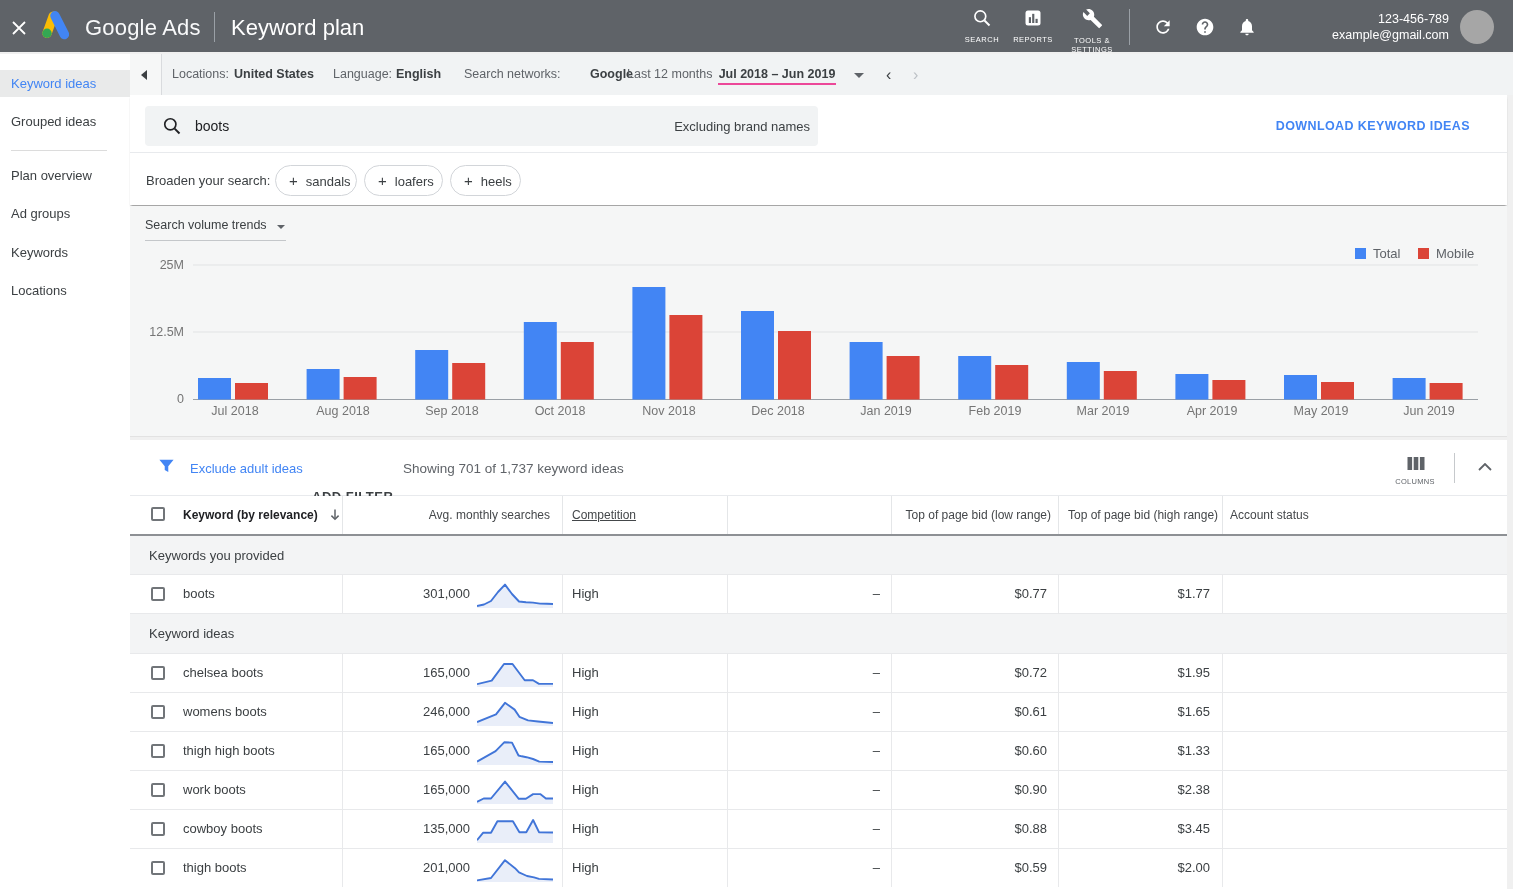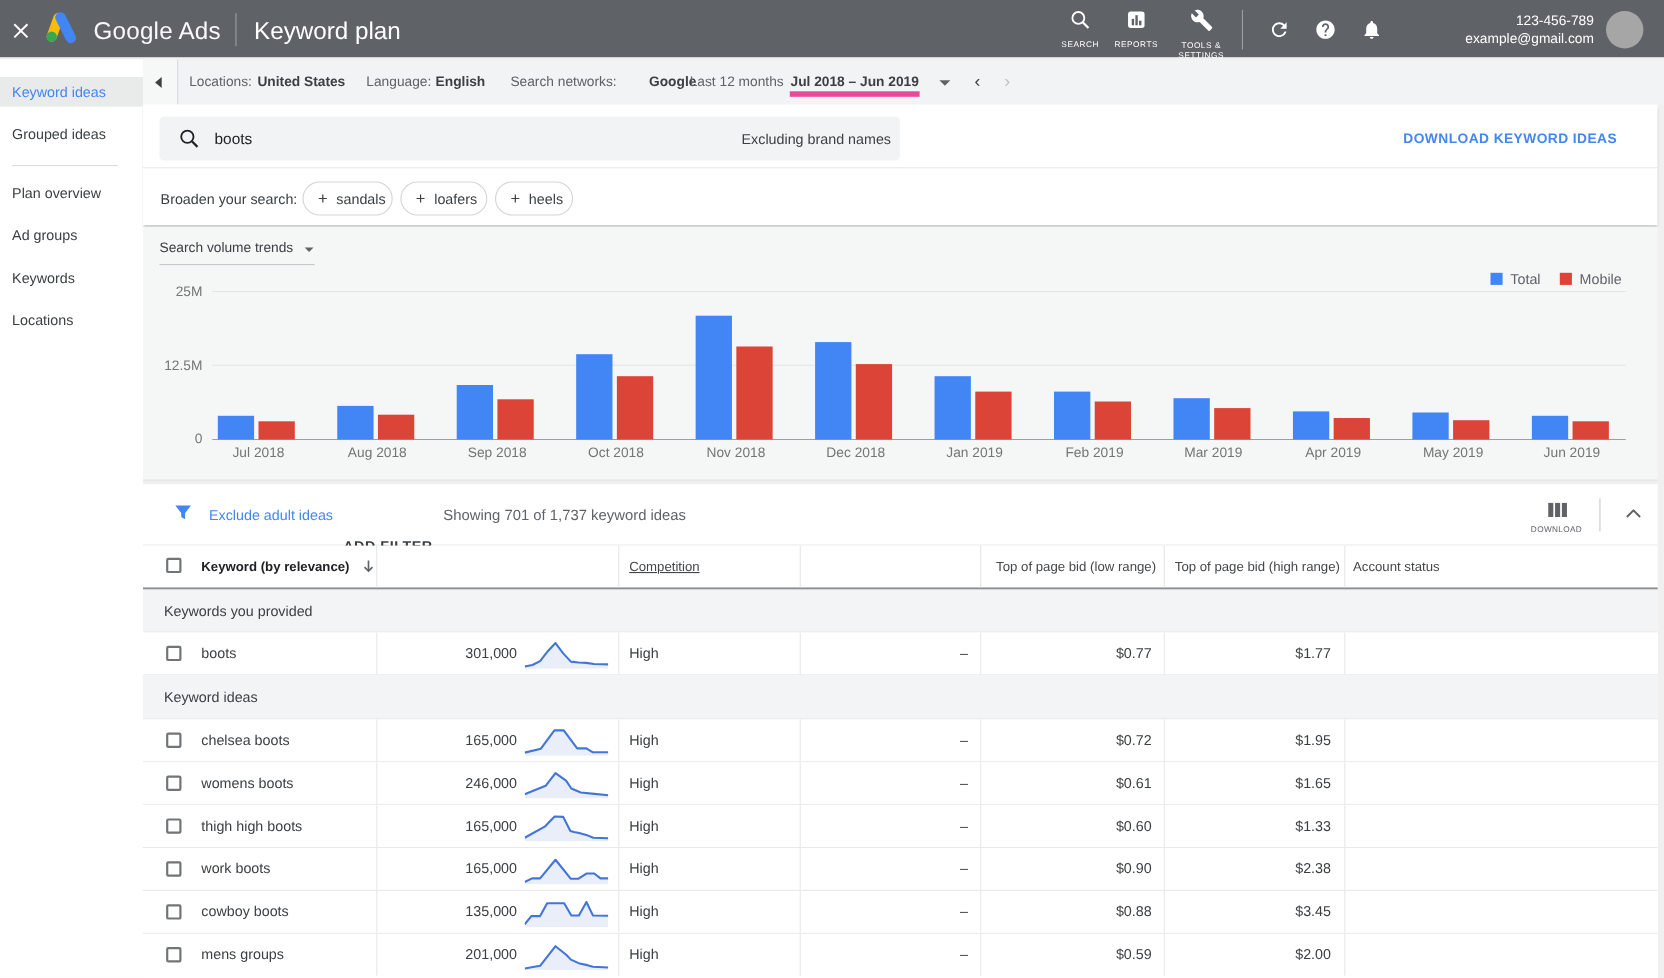--- a/index.html
+++ b/index.html
@@ -25,21 +25,21 @@
 .sbitem { position:absolute; left:0; width:130px; height:30px; line-height:30px; padding-left:11px; font-size:13px; color:#3c4043; }
 #sbsel { position:absolute; left:0; top:16px; width:130px; height:27px; line-height:27px; padding-left:11px; font-size:13px; color:#4285f4; background:#e9eaea; }
 #sbdiv { position:absolute; left:11px; top:96px; width:96px; height:1px; background:#dcdcdc; }
 
 
 #toolbar { position:absolute; left:130px; top:54px; width:1383px; height:41px; background:#f1f3f4; font-size:12.5px; color:#5f6368; }
 #backbtn { position:absolute; left:0; top:0; width:32px; height:41px; background:#f6f7f7; border-right:1px solid #d9dbde; }
 #backbtn svg { position:absolute; left:9px; top:15px; }
 .tbt { position:absolute; top:13px; white-space:nowrap; }
 .tbv { color:#3c4043; font-weight:bold; }
-#daterange { position:absolute; left:588px; top:13px; width:118px; text-align:center; font-weight:bold; color:#3c4043; border-bottom:5px solid #ec4899; padding-bottom:2px; }
+#daterange { position:absolute; left:588px; top:13px; width:118px; text-align:center; font-weight:bold; color:#3c4043; border-bottom:2px solid #ec4899; padding-bottom:2px; }
 #dcaret { position:absolute; left:724px; top:19px; width:0; height:0; border-left:5px solid transparent; border-right:5px solid transparent; border-top:5px solid #5f6368; }
 .chev { position:absolute; top:12px; font-size:16px; color:#3c4043; }
 
 
 #band1 { position:absolute; left:130px; top:95px; width:1377px; height:110px; background:#fff; box-shadow:0 2px 2px -1px rgba(0,0,0,0.45); }
 #searchbox { position:absolute; left:15px; top:11px; width:673px; height:40px; background:#f1f3f4; border-radius:4px; }
 #searchbox .q { position:absolute; left:50px; top:12px; font-size:14px; color:#202124; }
 #searchbox .ex { position:absolute; right:8px; top:13px; font-size:13px; color:#3c4043; }
 #dl { position:absolute; right:37px; top:24px; font-size:12.5px; font-weight:bold; letter-spacing:0.4px; color:#4285f4; }
 #broaden { position:absolute; left:0; top:57px; width:1377px; height:53px; border-top:1px solid #e8eaed; }
@@ -250,37 +250,38 @@
       <path fill="#4285f4" d="M2 3h20l-7.5 9.5v8l-5-3v-5L2 3z"></path>
     </svg>
   <div id="exclude" class="blue">Exclude adult ideas</div>
   <div id="addfilter">ADD FILTER</div>
   <div id="showing">Showing 701 of 1,737 keyword ideas</div>
   <svg id="colicon" width="18" height="13" viewBox="0 0 18 13">
       <rect x="0.5" y="0" width="4.6" height="13" fill="#5f6368"></rect>
       <rect x="6.7" y="0" width="4.6" height="13" fill="#5f6368"></rect>
       <rect x="12.9" y="0" width="4.6" height="13" fill="#5f6368"></rect>
     </svg>
-  <div id="collbl">DOWNLOAD</div>
+  <div id="collbl">COLUMNS</div>
   <div id="fdiv"></div>
   <svg id="collapse" width="14" height="8" viewBox="0 0 14 8">
       <path d="M1 7 L7 1 L13 7" fill="none" stroke="#5f6368" stroke-width="1.8"></path>
     </svg>
 </div>
 
 <div id="table">
   <div id="hdrrow">
     <div class="cb" style="top:11px;"></div>
     <div class="hcell" style="left:53px; font-weight:bold; color:#202124;">Keyword (by relevance)
       <svg style="margin-left:8px; vertical-align:-2px;" width="12" height="13" viewBox="0 0 12 13">
           <path d="M6 1.5 L6 11" fill="none" stroke="#5f6368" stroke-width="1.5"></path>
           <path d="M2.4 7.6 L6 11.2 L9.6 7.6" fill="none" stroke="#5f6368" stroke-width="1.5"></path>
         </svg>
     </div>
     <div class="vline" style="left:212px;"></div>
+    <div class="hcell" style="left:232px; width:188px; text-align:right;">Avg. monthly searches</div>
     <div class="vline" style="left:432px;"></div>
     <div class="hcell" style="left:442px;text-decoration:underline;">Competition</div>
     <div class="vline" style="left:597px;"></div>
     <div class="vline" style="left:761px;"></div>
     <div class="hcell" style="left:771px; width:150px; text-align:right;">Top of page bid (low range)</div>
     <div class="vline" style="left:928px;"></div>
     <div class="hcell" style="left:938px; width:144px; text-align:right;">Top of page bid (high range)</div>
     <div class="vline" style="left:1092px;"></div>
     <div class="hcell" style="left:1100px;">Account status</div>
   </div>
@@ -403,21 +404,21 @@
     <div class="rvline" style="left:212px;"></div>
       <div class="rvline" style="left:432px;"></div>
       <div class="rvline" style="left:597px;"></div>
       <div class="rvline" style="left:761px;"></div>
       <div class="rvline" style="left:928px;"></div>
       <div class="rvline" style="left:1092px;"></div>
   </div>
 
   <div class="row" style="top:353px; border-bottom:none; height:40px;">
     <div class="cb"></div>
-      <div class="kw">mens groups</div>
+      <div class="kw">thigh boots</div>
       <div class="num">201,000</div>
     <svg class="spark" width="76" height="26" viewBox="0 0 76 26">
       <path d="M0 24.4 L14 22 L28 4.2 L38 12.2 L42 16.4 L50 20 L57 21.4 L62 22.9 L76 23.5 L76 26 L0 26 Z" fill="#e9eef9"></path>
       <path d="M0 24.4 L14 22 L28 4.2 L38 12.2 L42 16.4 L50 20 L57 21.4 L62 22.9 L76 23.5" fill="none" stroke="#4175d8" stroke-width="1.9" stroke-linejoin="round"></path>
     </svg>
     <div class="comp">High</div>
       <div class="dash">–</div>
       <div class="bid1">$0.59</div>
       <div class="bid2">$2.00</div>
     <div class="rvline" style="left:212px;"></div>

